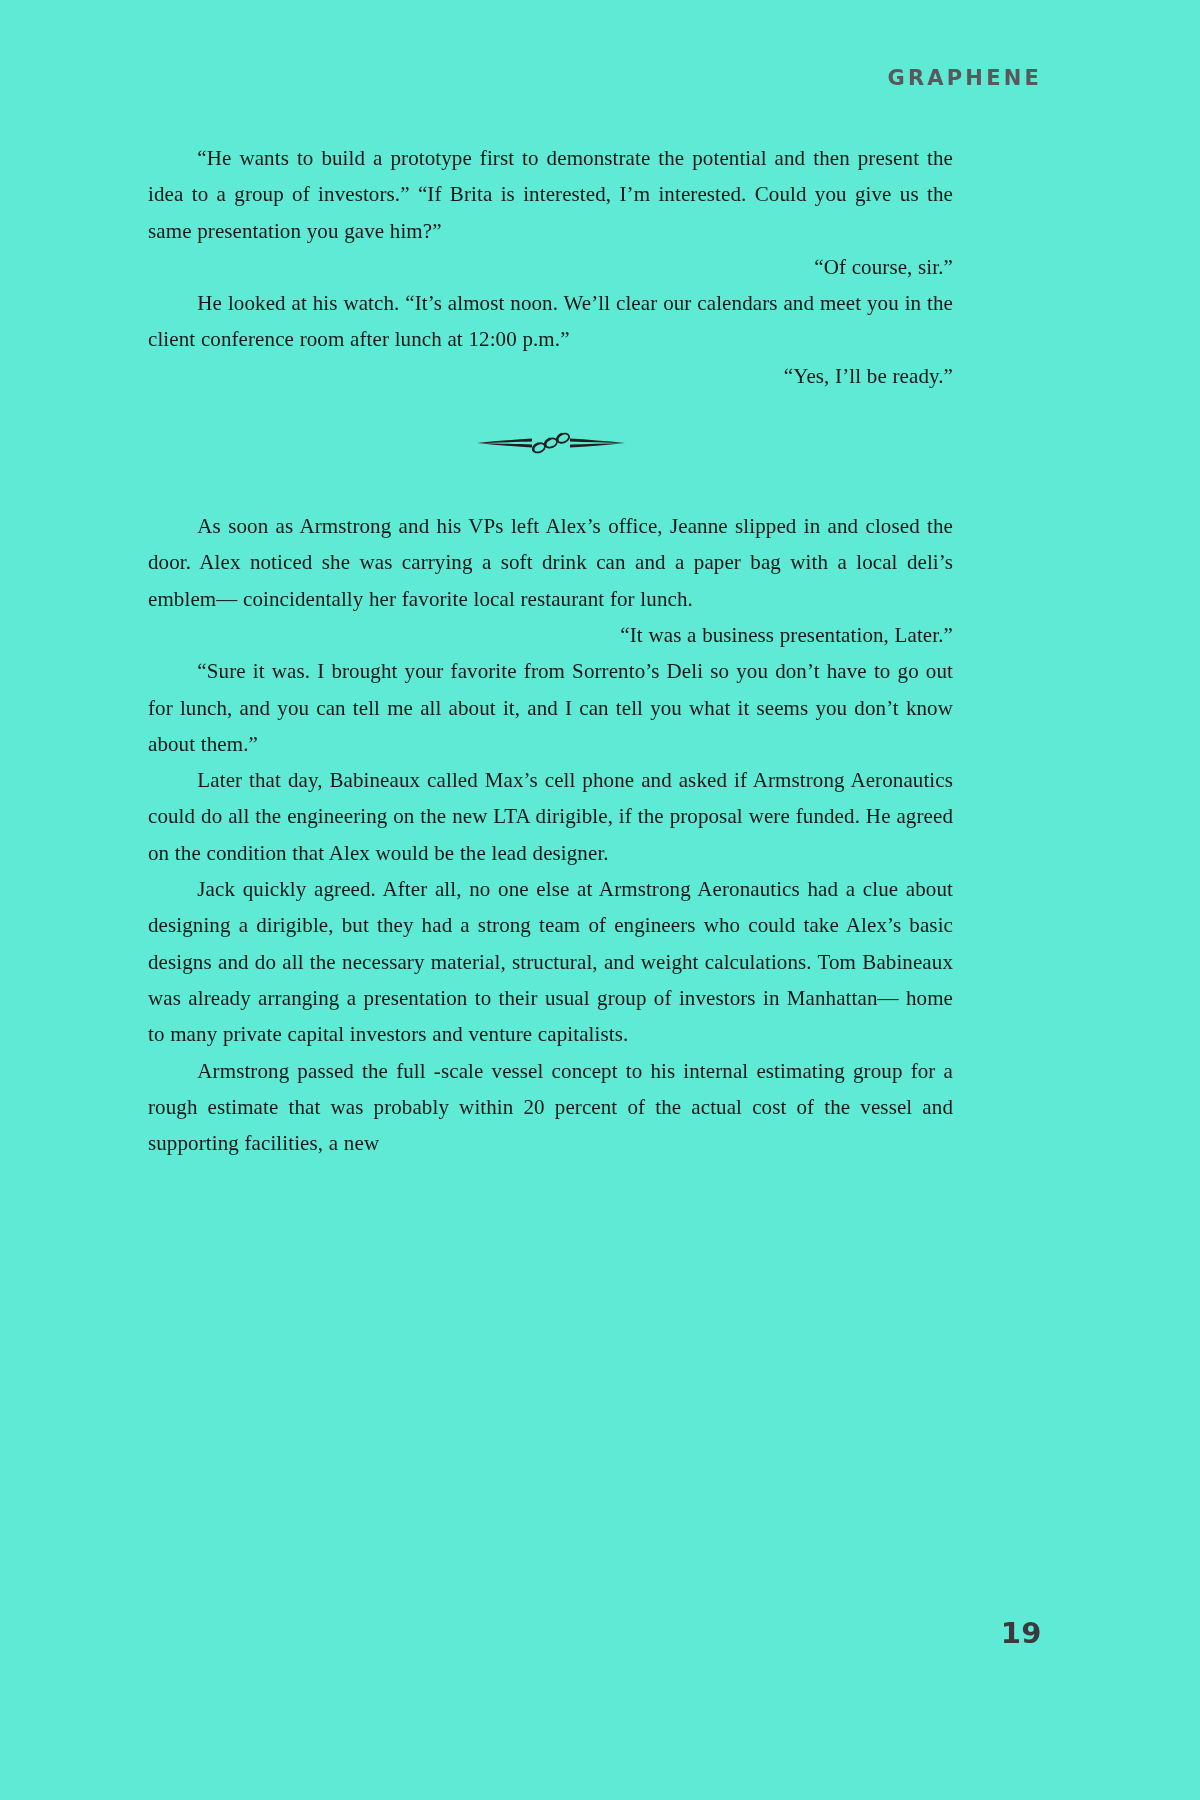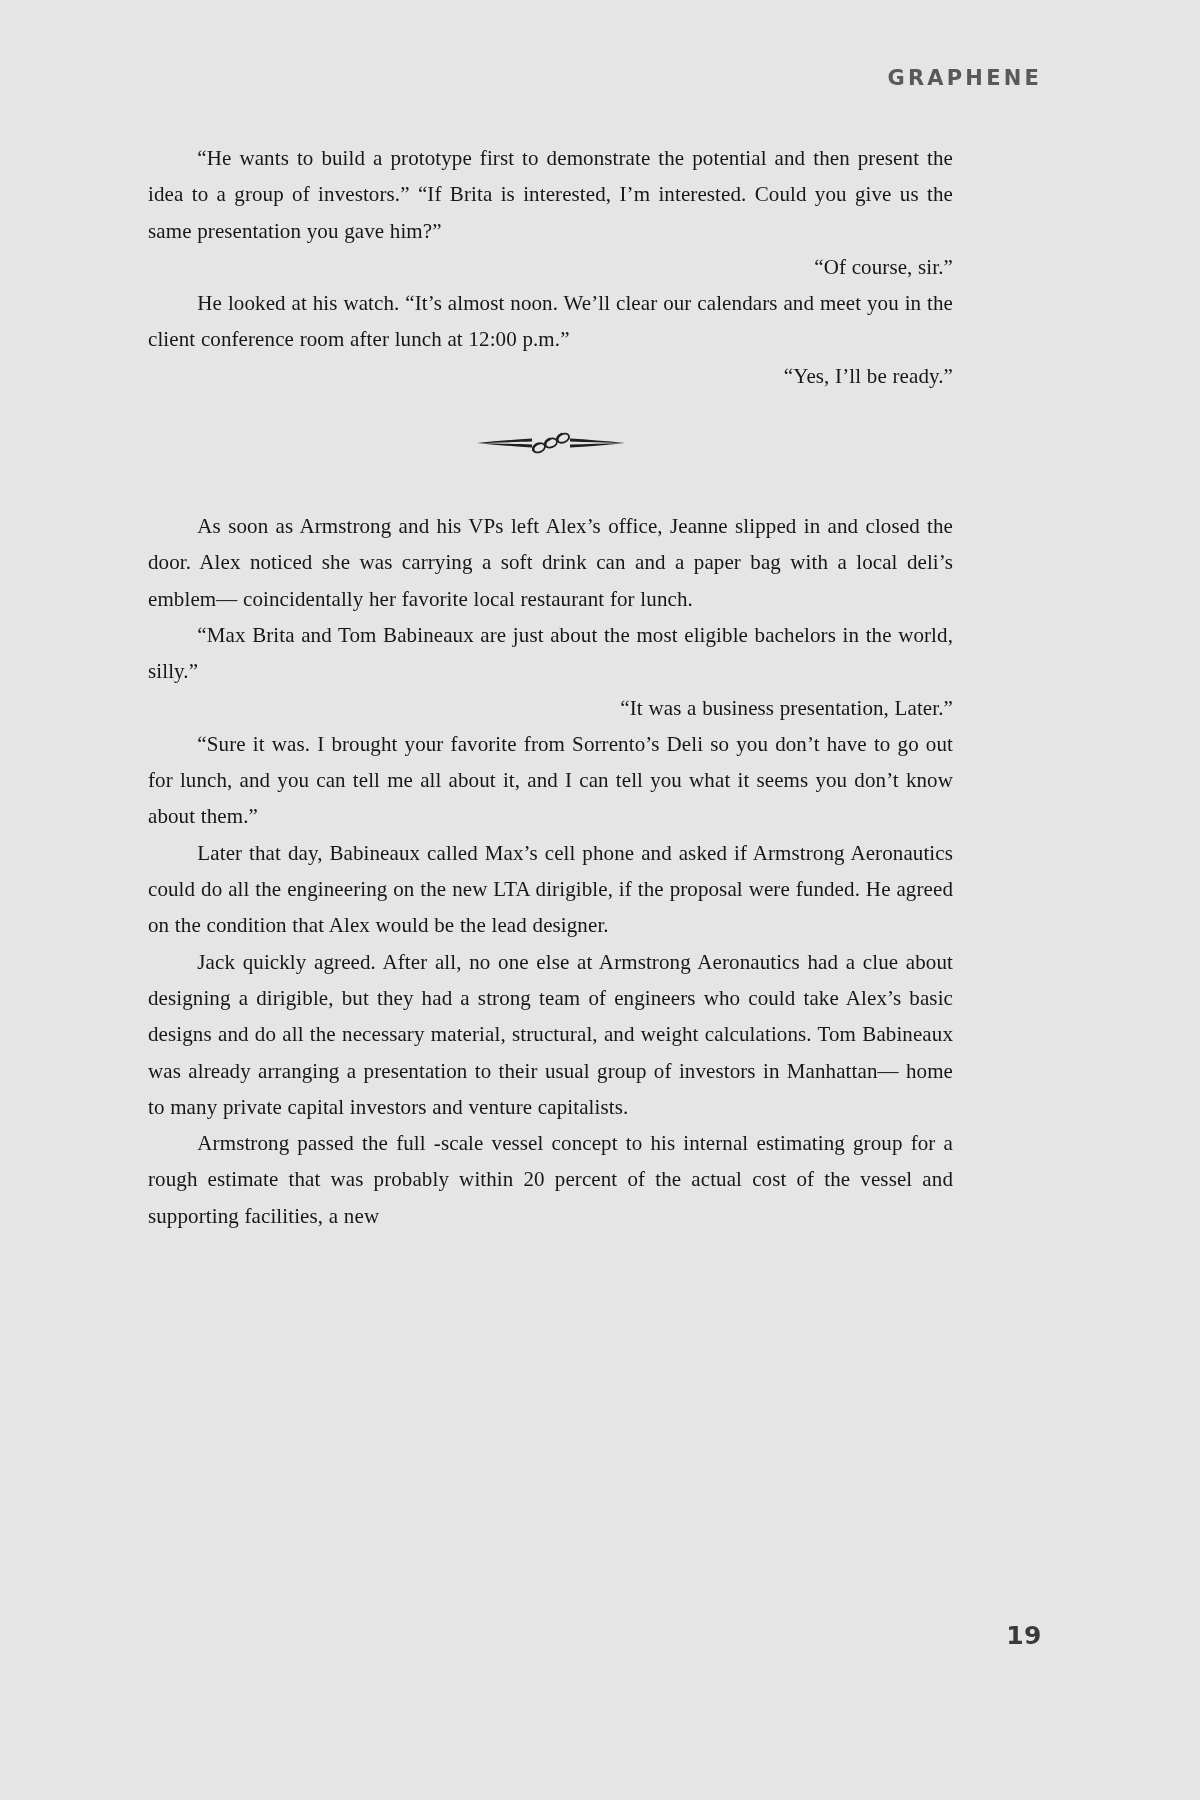--- a/index.html
+++ b/index.html
@@ -8,21 +8,21 @@
     background: #ffffff;
   }
   body {
     font-family: "Liberation Serif", serif;
     color: #1a1a1a;
   }
   .page {
     position: relative;
     width: 1200px;
     height: 1800px;
-    background: #e5e5e5;
+    background: #5eead4;
     overflow: hidden;
     box-sizing: border-box;
   }
   
   .running-head {
     position: absolute;
     top: 68px;
     right: 158px;
     font-family: "DejaVu Sans", sans-serif;
     font-weight: 700;
@@ -71,21 +71,21 @@
   .section-two {
     margin-top: 16px;
   }
   
   .folio {
     position: absolute;
     bottom: 152px;
     right: 158px;
     font-family: "DejaVu Sans", sans-serif;
     font-weight: 700;
-    font-size: 25px;
+    font-size: 29px;
     letter-spacing: 0.5px;
     color: #3a3a3c;
     line-height: 1;
   }
 </style>
 </head>
 <body>
 
 <div class="page">
 
@@ -122,21 +122,20 @@
               <path d="M-12 0 a12.5 8.5 0 0 1 12.5 -8.5" fill="none" stroke="#231f20" stroke-width="5.2" stroke-linecap="round"></path>
               <path d="M14 0 a12.5 8.5 0 0 1 12.5 -8.5" fill="none" stroke="#231f20" stroke-width="5.2" stroke-linecap="round"></path>
             </g>
           </g>
         </g>
       </svg>
     </div>
 
     <div class="section-two">
       <p class="para">As soon as Armstrong and his VPs left Alex’s office, Jeanne slipped in and closed the door. Alex noticed she was carrying a soft drink can and a paper bag with a local deli’s emblem— coincidentally her favorite local restaurant for lunch.</p>
-      <p class="para">“Max Brita and Tom Babineaux are just about the most eligible bachelors in the world, silly.”</p>
       <p class="para tight">“It was a business presentation, Later.”</p>
       <p class="para">“Sure it was. I brought your favorite from Sorrento’s Deli so you don’t have to go out for lunch, and you can tell me all about it, and I can tell you what it seems you don’t know about them.”</p>
       <p class="para">Later that day, Babineaux called Max’s cell phone and asked if Armstrong Aeronautics could do all the engineering on the new LTA dirigible, if the proposal were funded. He agreed on the condition that Alex would be the lead designer.</p>
       <p class="para">Jack quickly agreed. After all, no one else at Armstrong Aeronautics had a clue about designing a dirigible, but they had a strong team of engineers who could take Alex’s basic designs and do all the necessary material, structural, and weight calculations. Tom Babineaux was already arranging a presentation to their usual group of investors in Manhattan— home to many private capital investors and venture capitalists.</p>
       <p class="para">Armstrong passed the full -scale vessel concept to his internal estimating group for a rough estimate that was probably within 20 percent of the actual cost of the vessel and supporting facilities, a new</p>
     </div>
 
   </div>
 
   <div class="folio">19</div>

